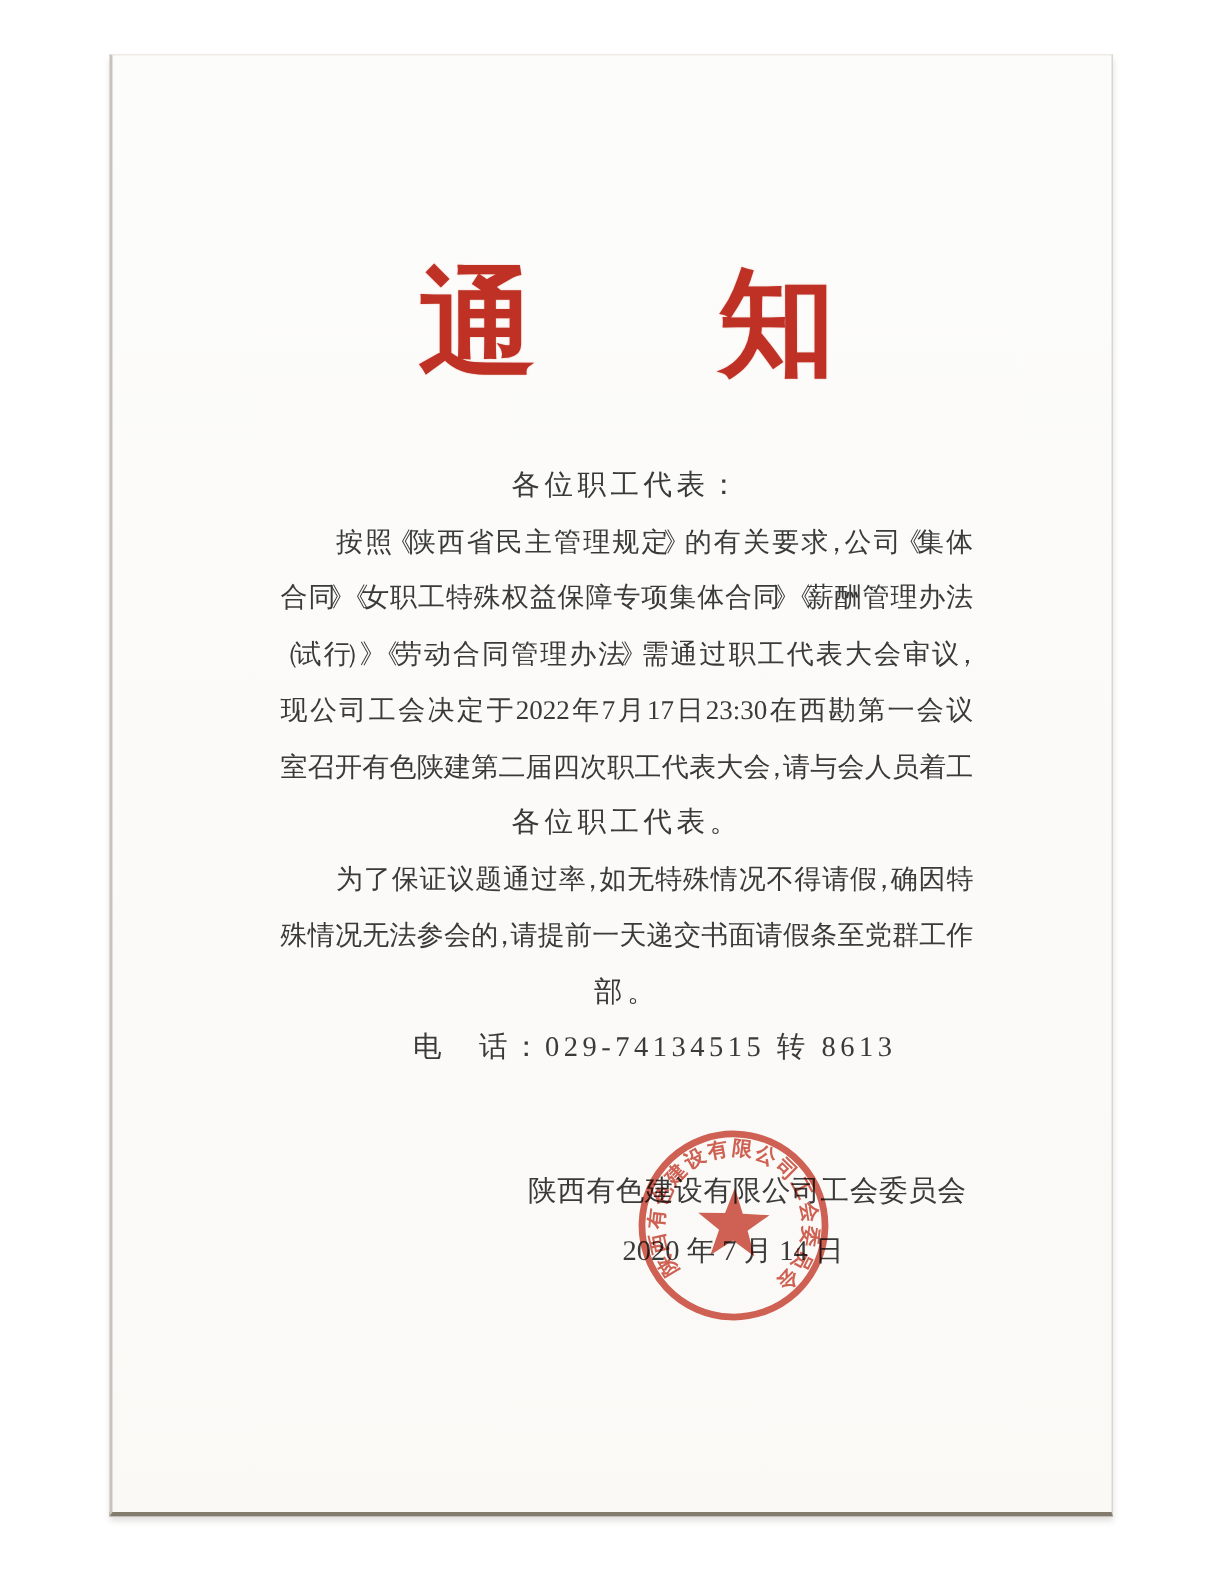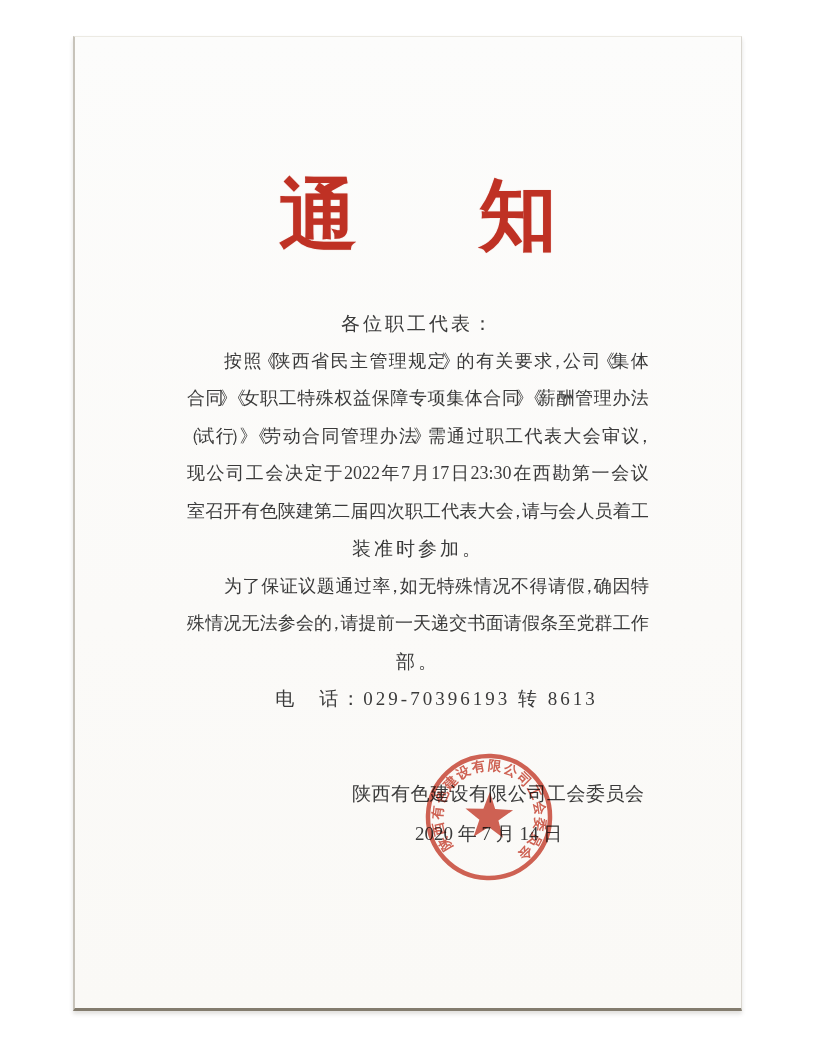--- a/index.html
+++ b/index.html
@@ -246,21 +246,21 @@
           <span>会</span>
           <span class="punct">，</span>
           <span>请</span>
           <span>与</span>
           <span>会</span>
           <span>人</span>
           <span>员</span>
           <span>着</span>
           <span>工</span>
         </div>
-        <div class="line">装准时参加。</div>
+        <div class="line">各位职工代表。</div>
         <div class="line indent justify">
           <span>为</span>
           <span>了</span>
           <span>保</span>
           <span>证</span>
           <span>议</span>
           <span>题</span>
           <span>通</span>
           <span>过</span>
           <span>率</span>
@@ -302,21 +302,21 @@
           <span>请</span>
           <span>假</span>
           <span>条</span>
           <span>至</span>
           <span>党</span>
           <span>群</span>
           <span>工</span>
           <span>作</span>
         </div>
         <div class="line">部。</div>
-        <div class="line indent">电　话：029-70396193 转 8613</div>
+        <div class="line indent">电　话：029-74134515 转 8613</div>
       </div>
 
     <div class="signature">陕西有色建设有限公司工会委员会</div>
     <div class="doc-date">2020 年 7 月 14 日</div>
 
     <svg class="seal" viewBox="0 0 142 142">
       <circle cx="71" cy="71" r="61" fill="none" stroke="#c8402f" stroke-width="4.5"></circle>
       <defs>
         <path id="sealTextPath" d="M 71,71 m -47,0 a 47,47 0 1,1 94,0 a 47,47 0 1,1 -94,0" fill="none"></path>
       </defs>

